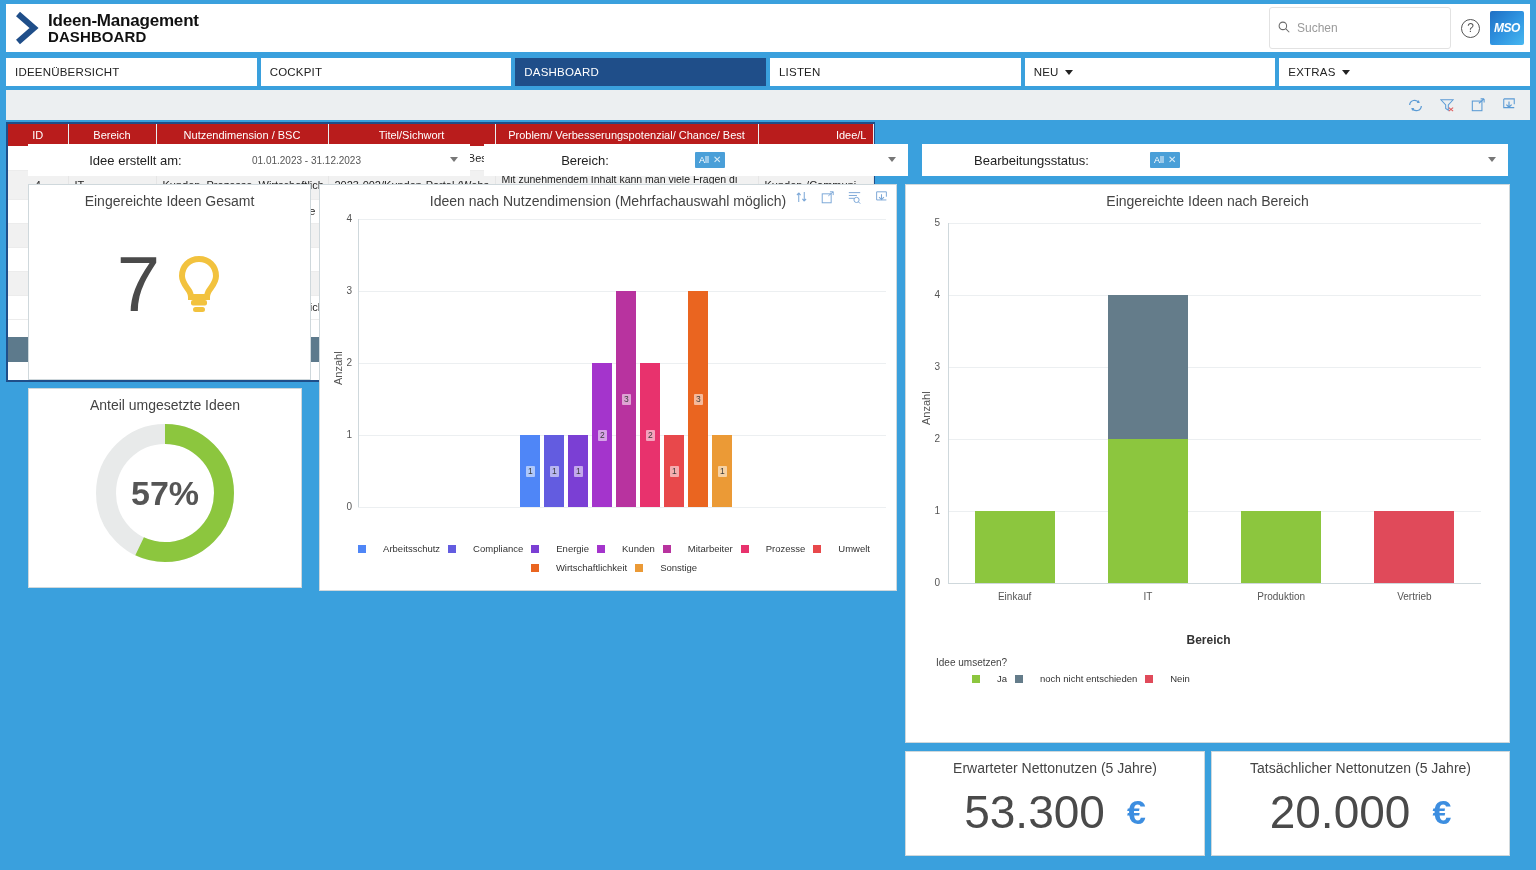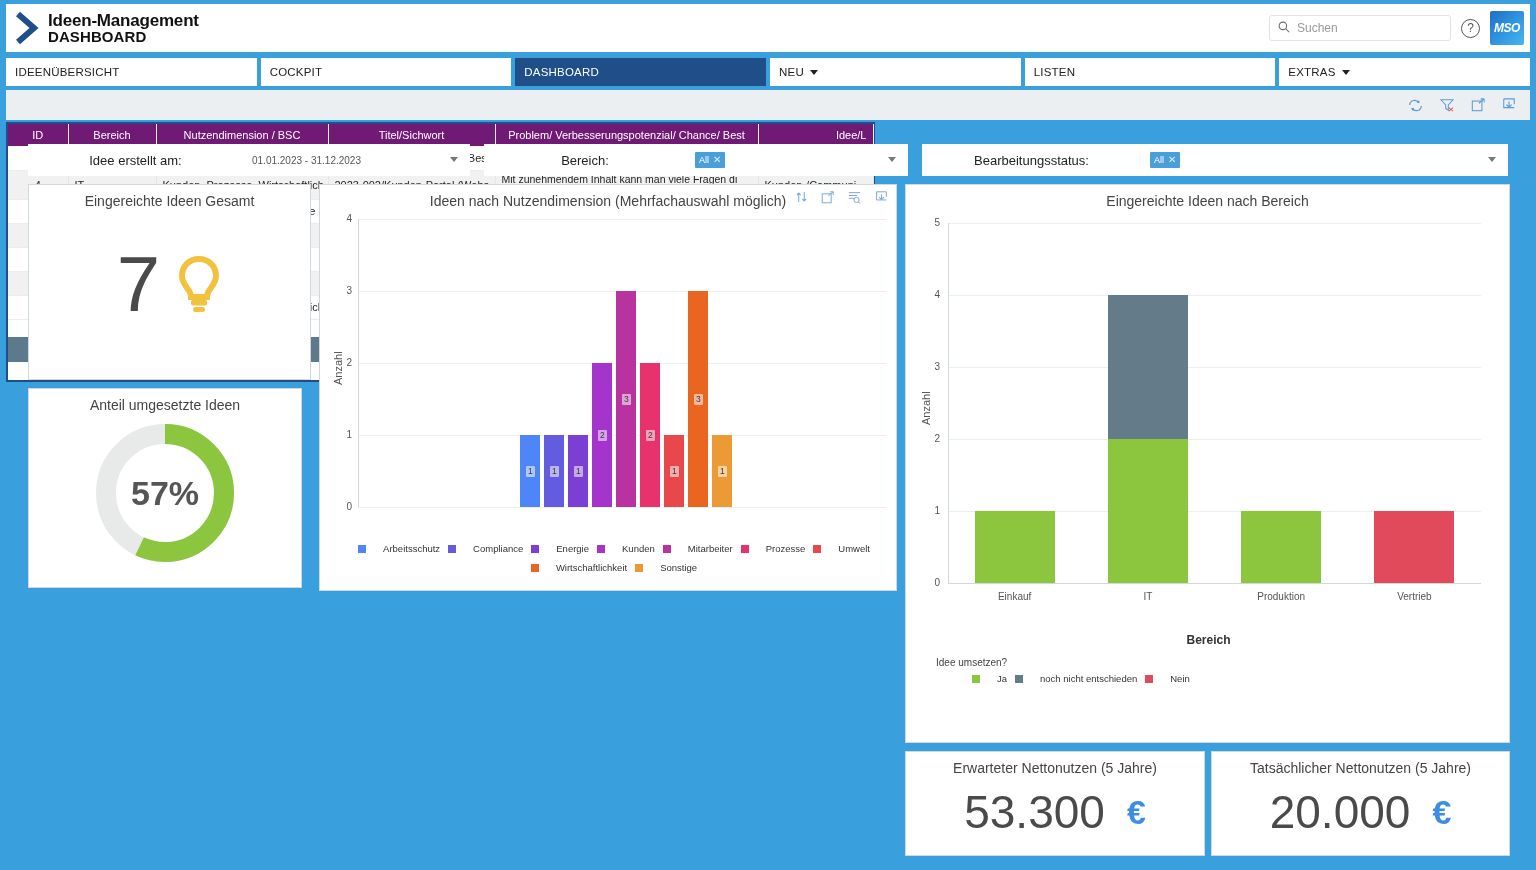--- a/index.html
+++ b/index.html
@@ -19,21 +19,21 @@
     background: #fff; display: flex; align-items: center;
   }
   .brand { display: flex; align-items: center; padding-left: 8px; }
   .chevron { width: 26px; height: 34px; position: relative; margin-right: 8px; }
   .chevron svg { display: block; }
   .brand-text { line-height: 1.02; }
   .brand-top { font-size: 17px; font-weight: bold; color: #111; letter-spacing: -0.2px; }
   .brand-bot { font-size: 15px; font-weight: bold; color: #111; letter-spacing: 0.1px; }
   .header-right { margin-left: auto; display: flex; align-items: center; padding-right: 6px; gap: 10px; }
   .searchbox {
-    width: 182px; height: 26px; border: 1px solid #e2e2e2; border-radius: 3px;
+    width: 182px; height: 42px; border: 1px solid #e2e2e2; border-radius: 3px;
     display: flex; align-items: center; padding: 0 8px; gap: 7px; background: #fff;
   }
   .searchbox .ph { color: #9a9a9a; font-size: 12px; }
   .help-icon {
     width: 19px; height: 19px; border: 1.6px solid #555; border-radius: 50%;
     color: #555; font-size: 12px; display: flex; align-items: center; justify-content: center;
     font-weight: normal;
   }
   .mso-logo {
     width: 34px; height: 34px; border-radius: 2px;
@@ -121,21 +121,21 @@
   
   #chart-bereich { left: 899px; top: 62px; width: 605px; height: 559px; }
 
   
   #table-panel {
     left: 22px; top: 474px; width: 869px; height: 260px;
     background: #fff; border: 2px solid #1f4e89;
   }
   table.grid { width: 100%; border-collapse: collapse; table-layout: fixed; }
   table.grid th {
-    background: #701a75; color: #fff; font-size: 11px; font-weight: normal;
+    background: #b91c1c; color: #fff; font-size: 11px; font-weight: normal;
     height: 22px; padding: 0 6px; border-right: 1px solid #e9eef1;
     text-align: center; white-space: nowrap; overflow: hidden;
   }
   table.grid td {
     font-size: 11px; color: #222; height: 24px; padding: 2px 6px;
     border-right: 1px solid #e6e6e6; border-bottom: 1px solid #ececec;
     white-space: nowrap; overflow: hidden; vertical-align: middle;
   }
   table.grid tr.alt td { background: #f1f1f1; }
   table.grid td.c { text-align: center; }
@@ -210,25 +210,25 @@
     <div class="tab">
         <span>IDEENÜBERSICHT</span>
       </div>
     <div class="tab">
         <span>COCKPIT</span>
       </div>
     <div class="tab active">
         <span>DASHBOARD</span>
       </div>
     <div class="tab">
+        <span>LISTEN</span>
+      </div>
+    <div class="tab">
         <span>NEU</span>
         <i class="caret-d"></i>
-      </div>
-    <div class="tab">
-        <span>LISTEN</span>
       </div>
     <div class="tab">
         <span>EXTRAS</span>
         <i class="caret-d"></i>
       </div>
   </div>
 
   <div class="toolstrip">
     <span>
       <svg width="15" height="13" viewBox="0 0 18 15">

